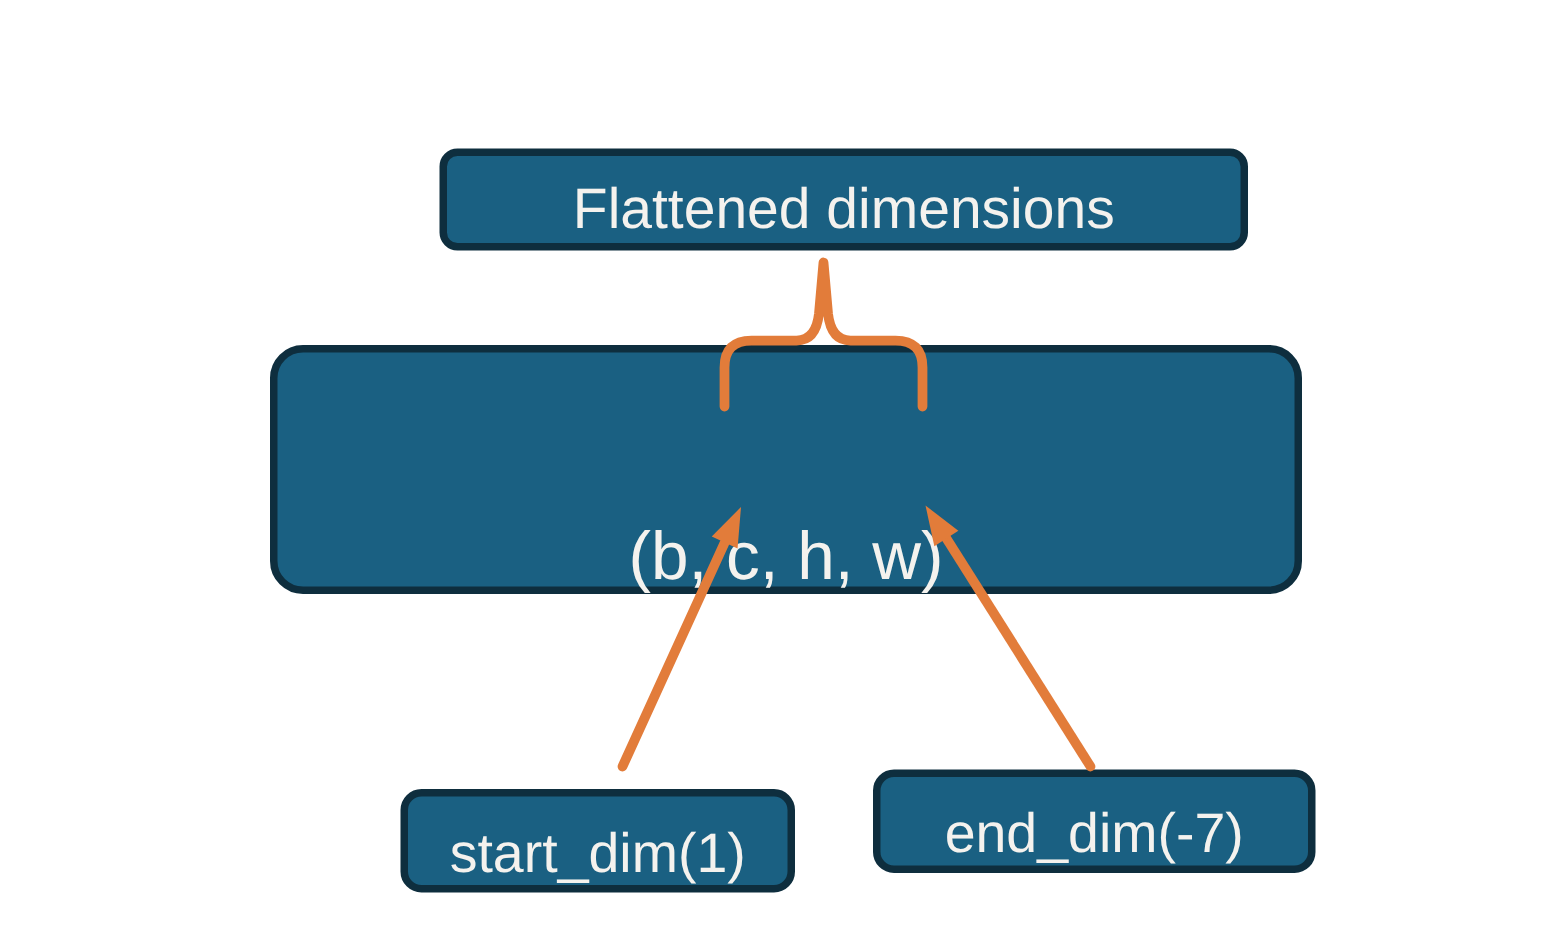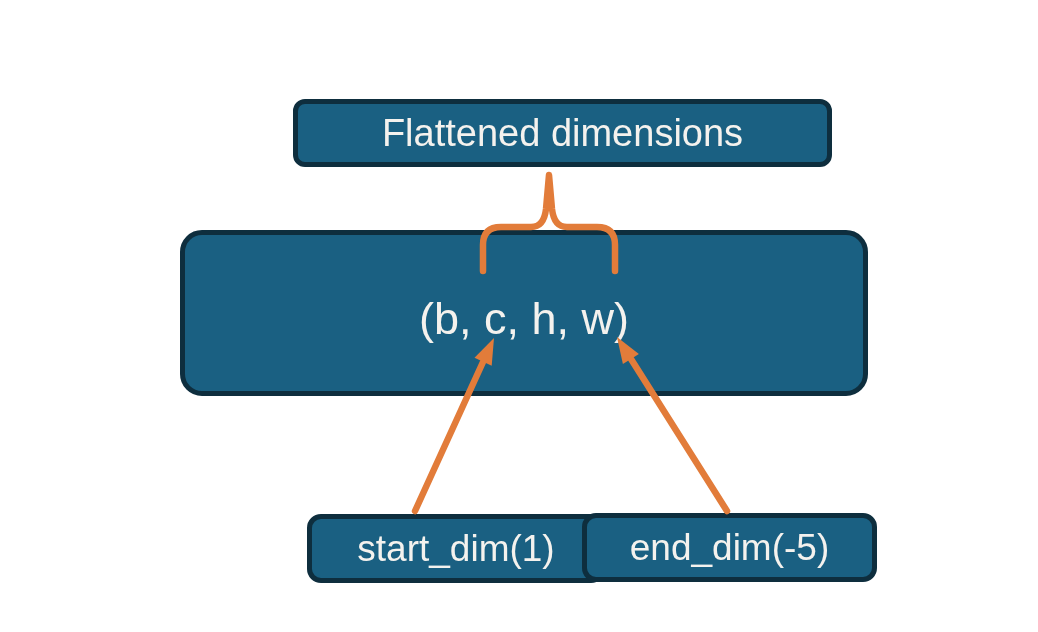--- a/index.html
+++ b/index.html
@@ -15,21 +15,21 @@
     font-family: "Liberation Sans", "DejaVu Sans", sans-serif;
     overflow: hidden;
   }
   .box {
     position: absolute;
     box-sizing: border-box;
     background: var(--box-fill, #1A6082);
     border: 5px solid var(--box-border, #0E2E3E);
     color: var(--text, #F4F2EE);
     display: flex;
-    align-items: center;
+    align-items: flex-end;
     justify-content: center;
     white-space: nowrap;
   }
   .box-flattened {
     left: 293px;
     top: 99px;
     width: 539px;
     height: 68px;
     border-radius: 12px;
     font-size: 38px;
@@ -41,26 +41,25 @@
     height: 166px;
     border-radius: 22px;
     font-size: 45px;
   }
   .box-tensor span {
     position: relative;
     top: 6px;
   }
   .box-start {
     left: 267px;
-    top: 514px;
-    width: 298px;
+    top: 526px;
+    width: 263px;
     height: 69px;
     border-radius: 14px;
     font-size: 37px;
-    margin-left: 40px;
   }
   .box-end {
     left: 582px;
     top: 513px;
     width: 295px;
     height: 69px;
     border-radius: 14px;
     font-size: 37px;
   }
   .overlay {
@@ -84,21 +83,21 @@
 
   <div class="box box-tensor">
     <span>(b, c, h, w)</span>
   </div>
 
   <div class="box box-start">
     <span>start_dim(1)</span>
   </div>
 
   <div class="box box-end">
-    <span>end_dim(-5)</span>
+    <span>end_dim(-7)</span>
   </div>
 
   <svg class="overlay" viewBox="0 0 1038 632">
 
     <path d="M 483 271 L 483 245 Q 483 227 501 227 L 531 227 Q 544 227 546 209 L 549 175 L 552 209 Q 554 227 567 227 L 597 227 Q 615 227 615 245 L 615 271" fill="none" stroke="#E27C3A" stroke-width="6.5" stroke-linecap="round" stroke-linejoin="round"></path>
 
     <g>
       <line x1="415" y1="511" x2="483" y2="362" stroke="#E27C3A" stroke-width="6.5" stroke-linecap="round"></line>
       <polygon points="494,338 491.7,365.7 474.5,357.7" fill="#E27C3A"></polygon>
     </g>

